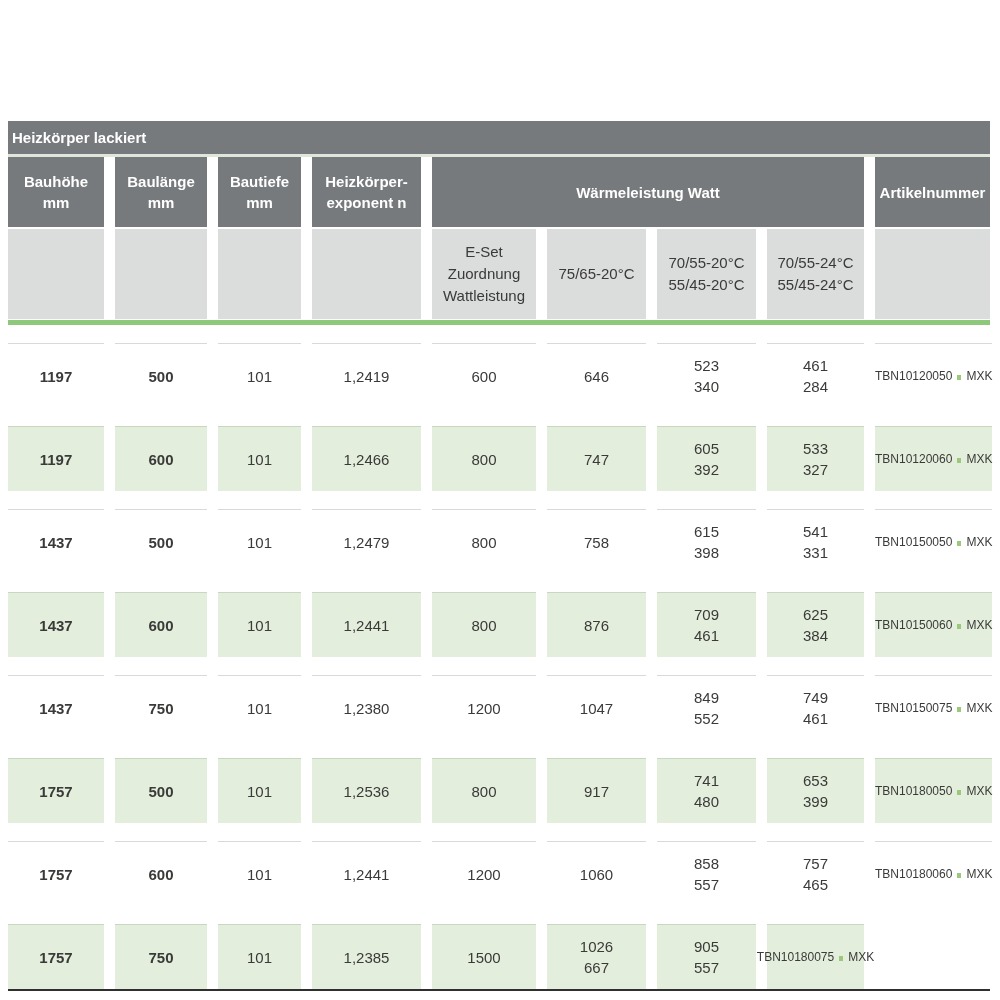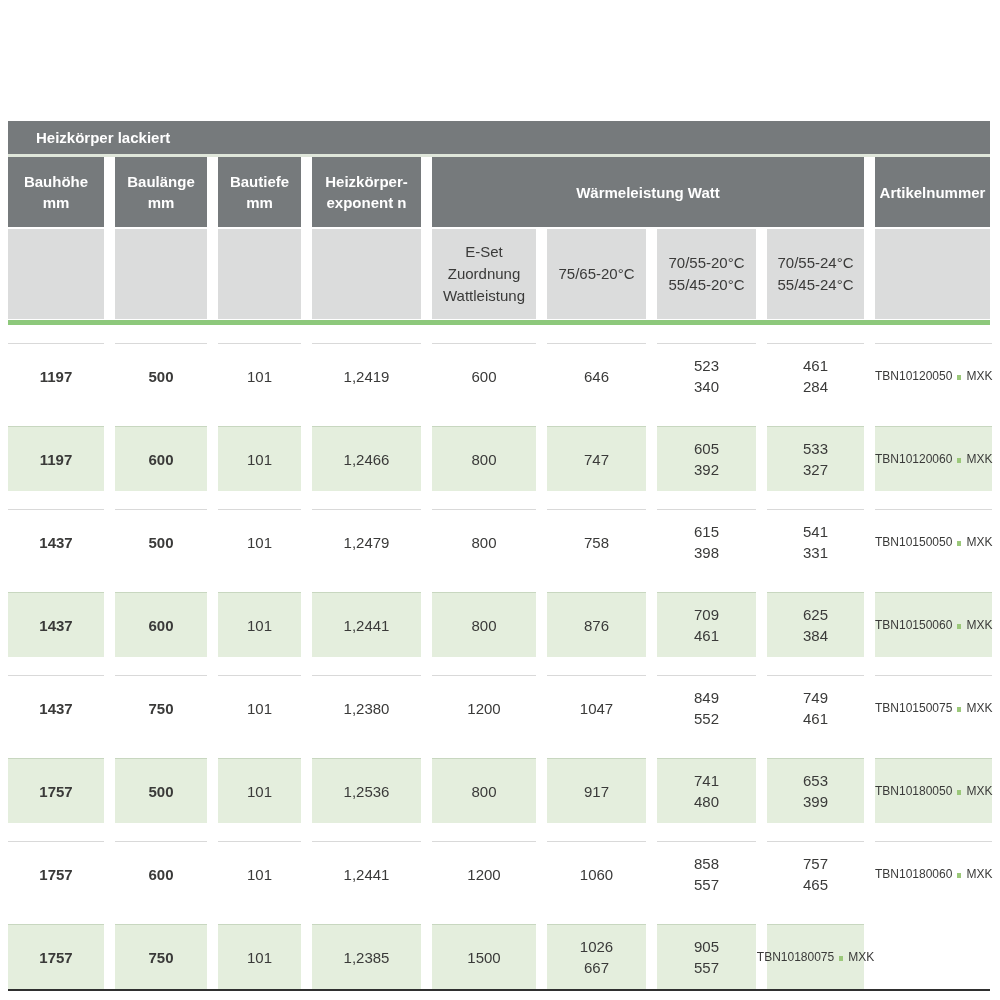--- a/index.html
+++ b/index.html
@@ -4,21 +4,21 @@
 <style>
   html,body{margin:0;padding:0;}
   body{
     width:1000px;height:1000px;background:#ffffff;
     font-family:"Liberation Sans","DejaVu Sans",sans-serif;
     color:#3a3a39;
   }
   .spec-table{position:relative;margin:121px 10px 0 8px;width:982px;}
   .title-bar{
     height:33px;background:#767a7c;color:#ffffff;
-    display:flex;align-items:center;padding-left:28px;box-sizing:border-box;
+    display:flex;align-items:center;padding-left:4px;box-sizing:border-box;
     font-size:15px;font-weight:bold;
   }
   .title-sep{height:3px;background:#dfe6da;}
   .grid{
     display:grid;
     grid-template-columns:96px 92px 83px 109px 104px 99px 99px 97px 1fr;
     column-gap:11px;
   }
   .hcell{
     background:#767a7c;color:#ffffff;font-weight:bold;font-size:15px;

